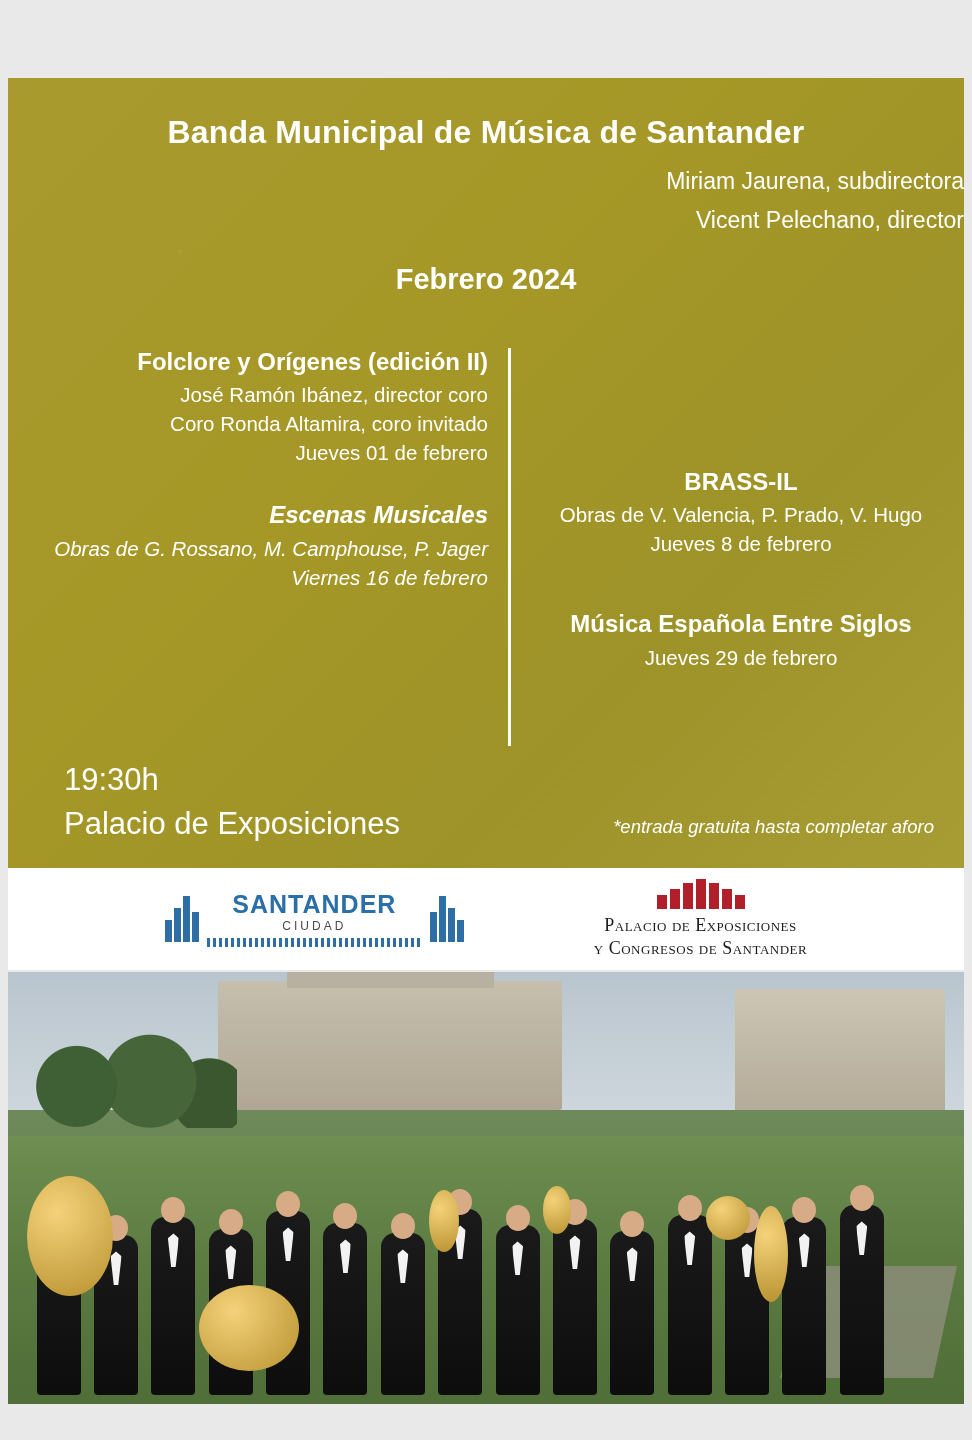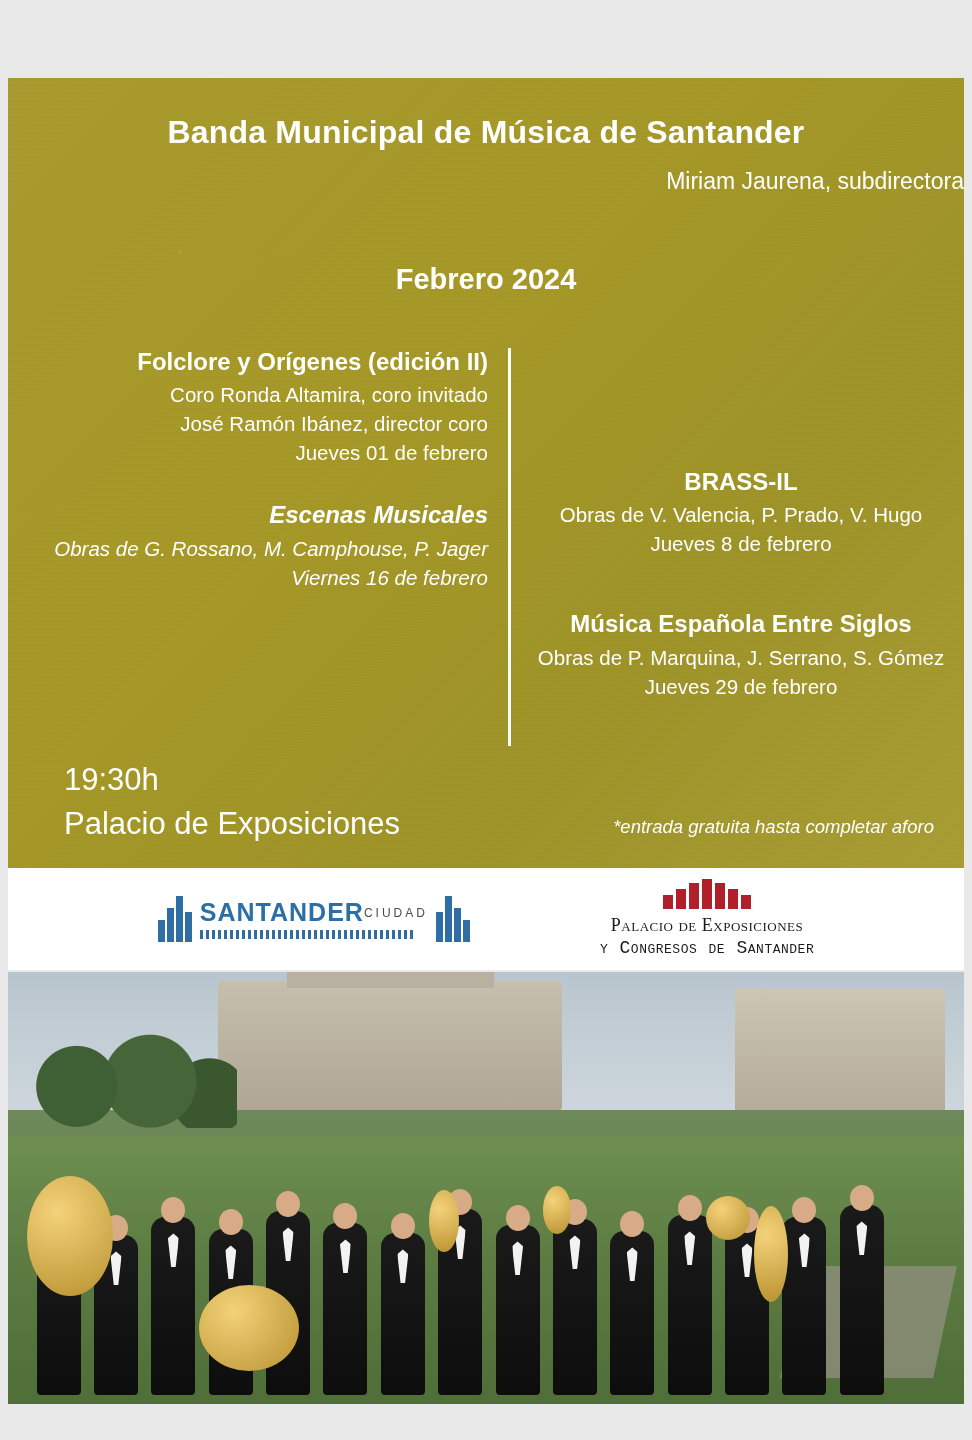--- a/index.html
+++ b/index.html
@@ -139,21 +139,21 @@
     justify-content: center;
     gap: 130px;
   }
   .logo-santander {
     display: flex;
     align-items: center;
     gap: 8px;
   }
   .bars-left { display: flex; align-items: flex-end; gap: 2px; height: 46px; }
   .bars-left i { display: block; width: 7px; background: #2f6ea5; }
-  .santander-text { display: flex; flex-direction: row; align-items: center; }
+  .santander-text { display: flex; flex-direction: column; align-items: center; }
   .santander-text .t1 {
     font-size: 25px;
     font-weight: bold;
     color: #2b6fa8;
     letter-spacing: 1px;
     line-height: 1;
   }
   .santander-text .t2 {
     font-size: 12px;
     color: #4a4a4a;
@@ -172,21 +172,21 @@
   .palacio-bars i { display: block; width: 10px; background: #b11f2b; }
   .palacio-t1 {
     font-size: 18px;
     font-family: "Liberation Serif", serif;
     color: #1b1b1b;
     letter-spacing: .5px;
     line-height: 1.25;
   }
   .palacio-t2 {
     font-size: 18px;
-    font-family: Liberation Mono, monospace;
+    font-family: Liberation Serif, serif;
     color: #1b1b1b;
     letter-spacing: .5px;
     line-height: 1.25;
   }
   .sc { font-size: 13px; }
 
   
   .photo {
     position: absolute;
     left: 8px;
@@ -251,47 +251,47 @@
 </head>
 <body>
 
 <div class="poster">
 
   <div class="gold-panel">
     <div class="grain"></div>
 
     <div class="headline">Banda Municipal de Música de Santander</div>
     <div class="sub1">Miriam Jaurena, subdirectora</div>
+    <div class="sub2">Vicent Pelechano, director</div>
     <div class="month">Febrero 2024</div>
 
     <div class="divider"></div>
 
     <div class="col-left">
       <div class="event">
         <div class="ev-title">Folclore y Orígenes (edición II)</div>
+        <div class="ev-line">José Ramón Ibánez, director coro</div>
         <div class="ev-line">Coro Ronda Altamira, coro invitado</div>
-        <div class="ev-line">José Ramón Ibánez, director coro</div>
         <div class="ev-line">Jueves 01 de febrero</div>
       </div>
       <div class="event" style="margin-top:32px;font-style:italic;">
         <div class="ev-title">Escenas Musicales</div>
         <div class="ev-line">Obras de G. Rossano, M. Camphouse, P. Jager</div>
         <div class="ev-line">Viernes 16 de febrero</div>
       </div>
     </div>
 
     <div class="col-right">
       <div class="event">
         <div class="ev-title">BRASS-IL</div>
         <div class="ev-line">Obras de V. Valencia, P. Prado, V. Hugo</div>
         <div class="ev-line">Jueves 8 de febrero</div>
       </div>
       <div class="event" style="margin-top:50px;">
         <div class="ev-title">Música Española Entre Siglos</div>
-        <div class="ev-line">Obras de P. Marquina, J. Serrano, S. Gómez</div>
         <div class="ev-line">Jueves 29 de febrero</div>
       </div>
     </div>
 
     <div class="time-block">
       <div>19:30h</div>
       <div>Palacio de Exposiciones</div>
     </div>
 
     <div class="footnote">*entrada gratuita hasta completar aforo</div>

